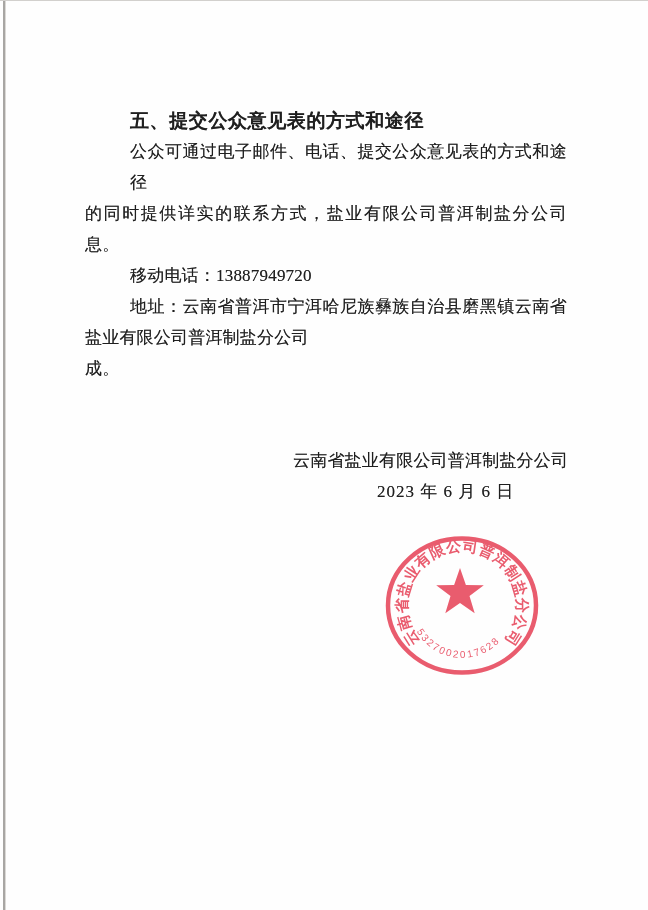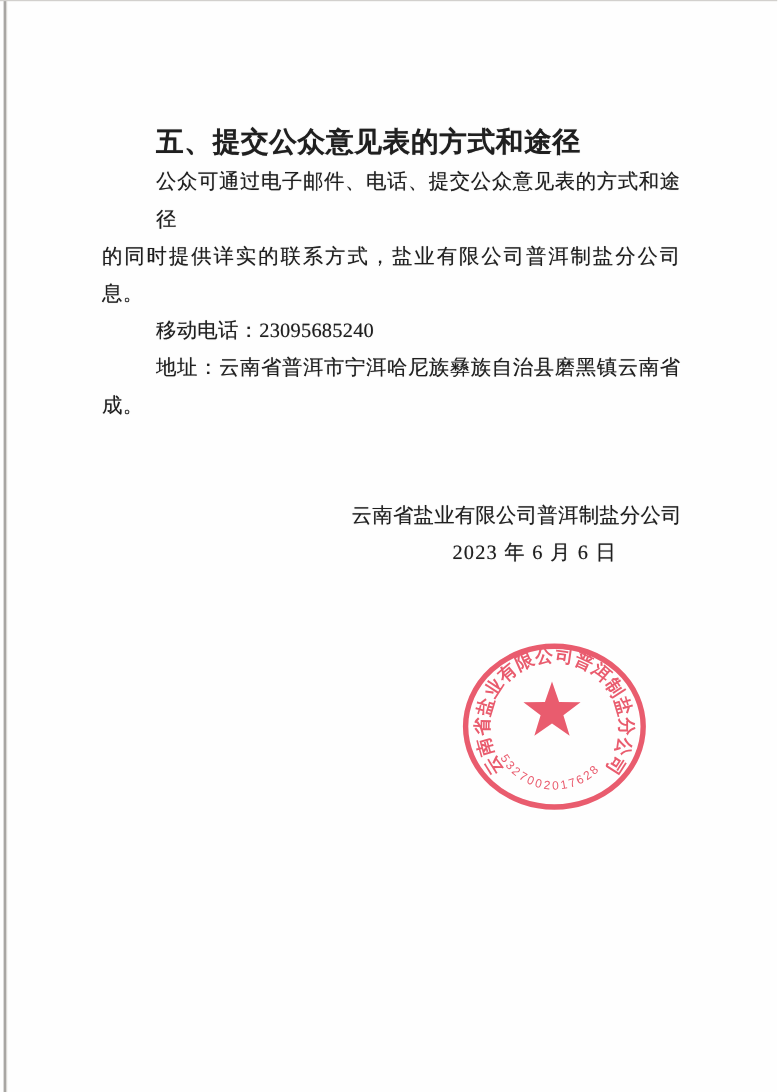--- a/index.html
+++ b/index.html
@@ -40,23 +40,23 @@
     text-shadow: 0 0 0.6px rgba(20,20,20,0.55);
   }
   .indent { padding-left: 45px; }
   .fill {
     white-space: normal;
     text-align: justify;
     text-align-last: justify;
     text-justify: inter-character;
   }
   .heading {
-    font-family: Liberation Mono, monospace;
+    font-family: Liberation Sans, sans-serif;
     font-weight: 700;
-    font-size: 23px;
+    font-size: 19px;
     letter-spacing: 0.6px;
   }
   .sig-company { margin-top: 61px; padding-left: 208px; white-space: nowrap; }
   .sig-date { padding-left: 292px; letter-spacing: 1px; white-space: nowrap; }
 
   .seal {
     position: absolute;
     left: 377px;
     top: 524px;
     width: 170px;
@@ -80,22 +80,23 @@
   <div class="scan-edge-top"></div>
 
   <div class="doc-body">
 
     <div class="line heading indent">五、提交公众意见表的方式和途径</div>
 
     <div class="line indent fill">公众可通过电子邮件、电话、提交公众意见表的方式和途径</div>
     <div class="line fill">的同时提供详实的联系方式，盐业有限公司普洱制盐分公司</div>
     <div class="line">息。</div>
 
-    <div class="line indent">移动电话：23095685240</div>
+    <div class="line indent">移动电话：13887949720</div>
     <div class="line indent fill">地址：云南省普洱市宁洱哈尼族彝族自治县磨黑镇云南省</div>
+    <div class="line">盐业有限公司普洱制盐分公司</div>
 
 
     <div class="line">成。</div>
 
     <div class="line sig-company">云南省盐业有限公司普洱制盐分公司</div>
     <div class="line sig-date">2023 年 6 月 6 日</div>
   </div>
 
   <svg class="seal" viewBox="0 0 170 165" xmlns="http://www.w3.org/2000/svg">
     <defs>

